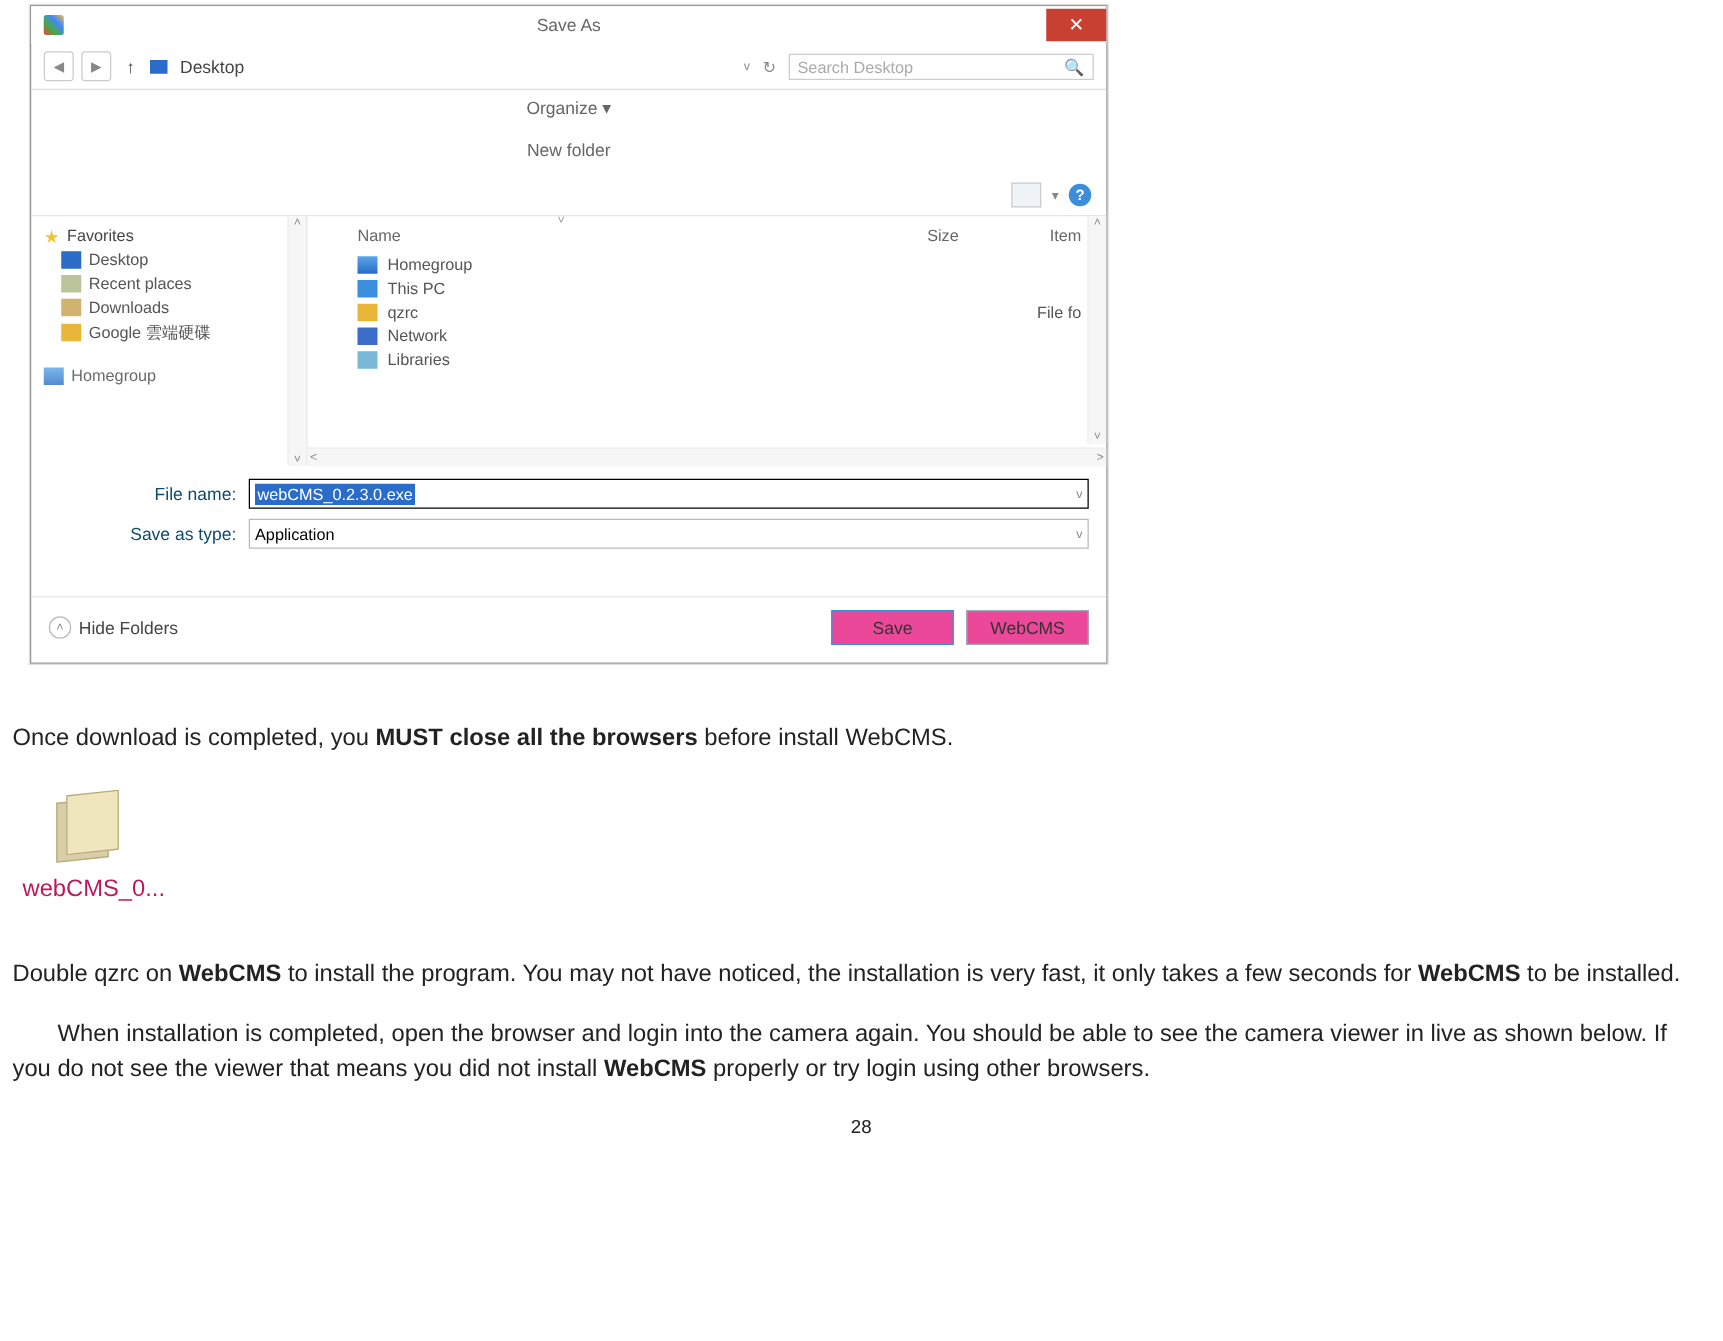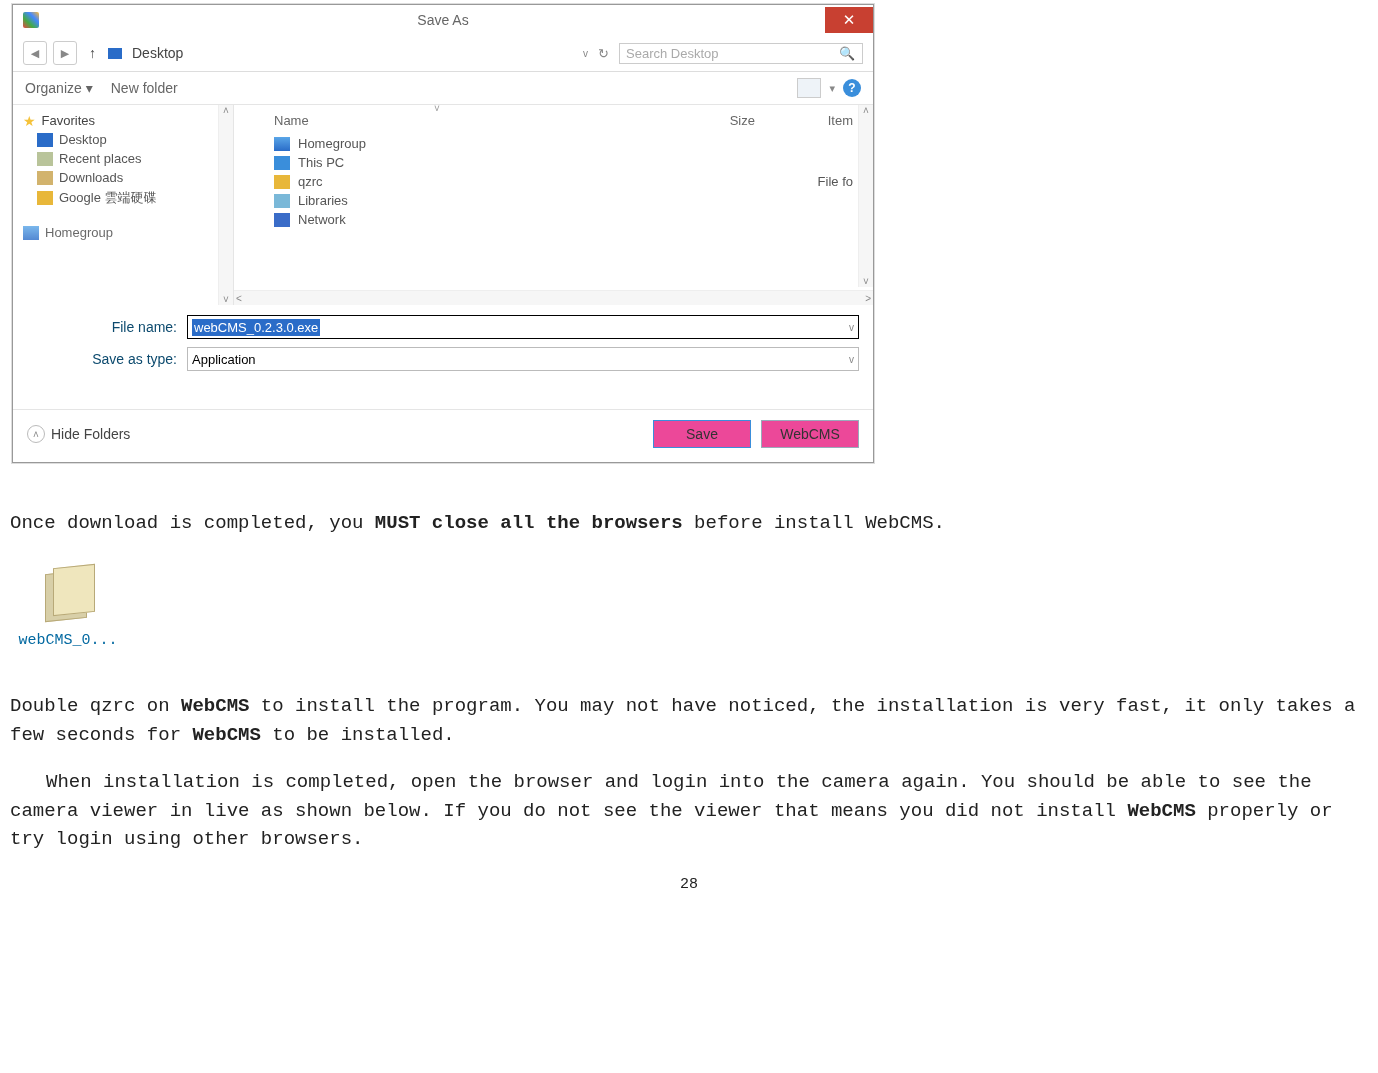--- a/index.html
+++ b/index.html
@@ -6,21 +6,21 @@
     margin: 0;
     padding: 0;
     font-family: Arial, sans-serif;
     background: #fff;
     width: 1378px;
   }
   .dialog {
     width: 860px;
     border: 1px solid #999;
     background: #fff;
-    margin-left: 12px;
+    margin-left: 24px;
     margin-top: 4px;
     box-shadow: 0 0 0 1px #ddd;
   }
   .titlebar {
     background: #fff;
     display: flex;
     align-items: center;
     height: 30px;
     position: relative;
   }
@@ -106,20 +106,21 @@
     color: #888;
   }
   .toolbar {
     display: flex;
     align-items: center;
     padding: 6px 12px;
     gap: 18px;
     color: #666;
     font-size: 14px;
     border-bottom: 1px solid #e5e5e5;
+    flex-direction: column;
   }
   .toolbar .right {
     margin-left: auto;
     display: flex;
     align-items: center;
     gap: 8px;
   }
   .view-btn {
     width: 22px;
     height: 18px;
@@ -307,21 +308,20 @@
     width:16px;height:16px;border:1px solid #bbb;border-radius:50%;
     display:flex;align-items:center;justify-content:center;font-size:10px;color:#888;
   }
 
   
   .doc {
     margin: 46px 10px 0 10px;
     font-size: 19px;
     color: #222;
     line-height: 1.5;
-    font-family: Liberation Mono, monospace;
   }
   .doc b { font-weight: bold; }
   .exe-icon-block {
     margin: 28px 0 40px 8px;
     width: 100px;
     text-align: center;
   }
   .exe-icon {
     width: 58px;
     height: 58px;
@@ -337,21 +337,21 @@
     transform:skewY(-6deg);
   }
   .exe-box2 {
     position:absolute;
     left:14px; top:0;
     width:40px; height:46px;
     background:#efe6bd;
     border:1px solid #b8a978;
     transform:skewY(-6deg);
   }
-  .exe-label { font-size:15px; color:#0369a1; }
+  .exe-label { font-size:19px; color:#be185d; }
   .indent { text-indent: 36px; }
   .page-num { text-align:center; font-size:15px; margin-top:20px; }
 </style>
 </head>
 <body>
 
 <div class="dialog">
   <div class="titlebar">
     <div class="titlebar-icon"></div>
     <div class="titlebar-title">Save As</div>
@@ -438,28 +438,28 @@
         <span class="col-size"></span>
         <span class="col-item"></span>
       </div>
       <div class="file-row">
         <span class="ic ic-folder"></span>
         <span class="col-name">qzrc</span>
         <span class="col-size"></span>
         <span class="col-item">File fo</span>
       </div>
       <div class="file-row">
+        <span class="ic ic-net"></span>
+        <span class="col-name">Network</span>
+        <span class="col-size"></span>
+        <span class="col-item"></span>
+      </div>
+      <div class="file-row">
         <span class="ic ic-lib"></span>
         <span class="col-name">Libraries</span>
-        <span class="col-size"></span>
-        <span class="col-item"></span>
-      </div>
-      <div class="file-row">
-        <span class="ic ic-net"></span>
-        <span class="col-name">Network</span>
         <span class="col-size"></span>
         <span class="col-item"></span>
       </div>
       <div class="main-scroll-y">
           <span>˄</span>
           <span>˅</span>
         </div>
       <div class="main-scroll-x">
           <span>˂</span>
           <span>˃</span>

